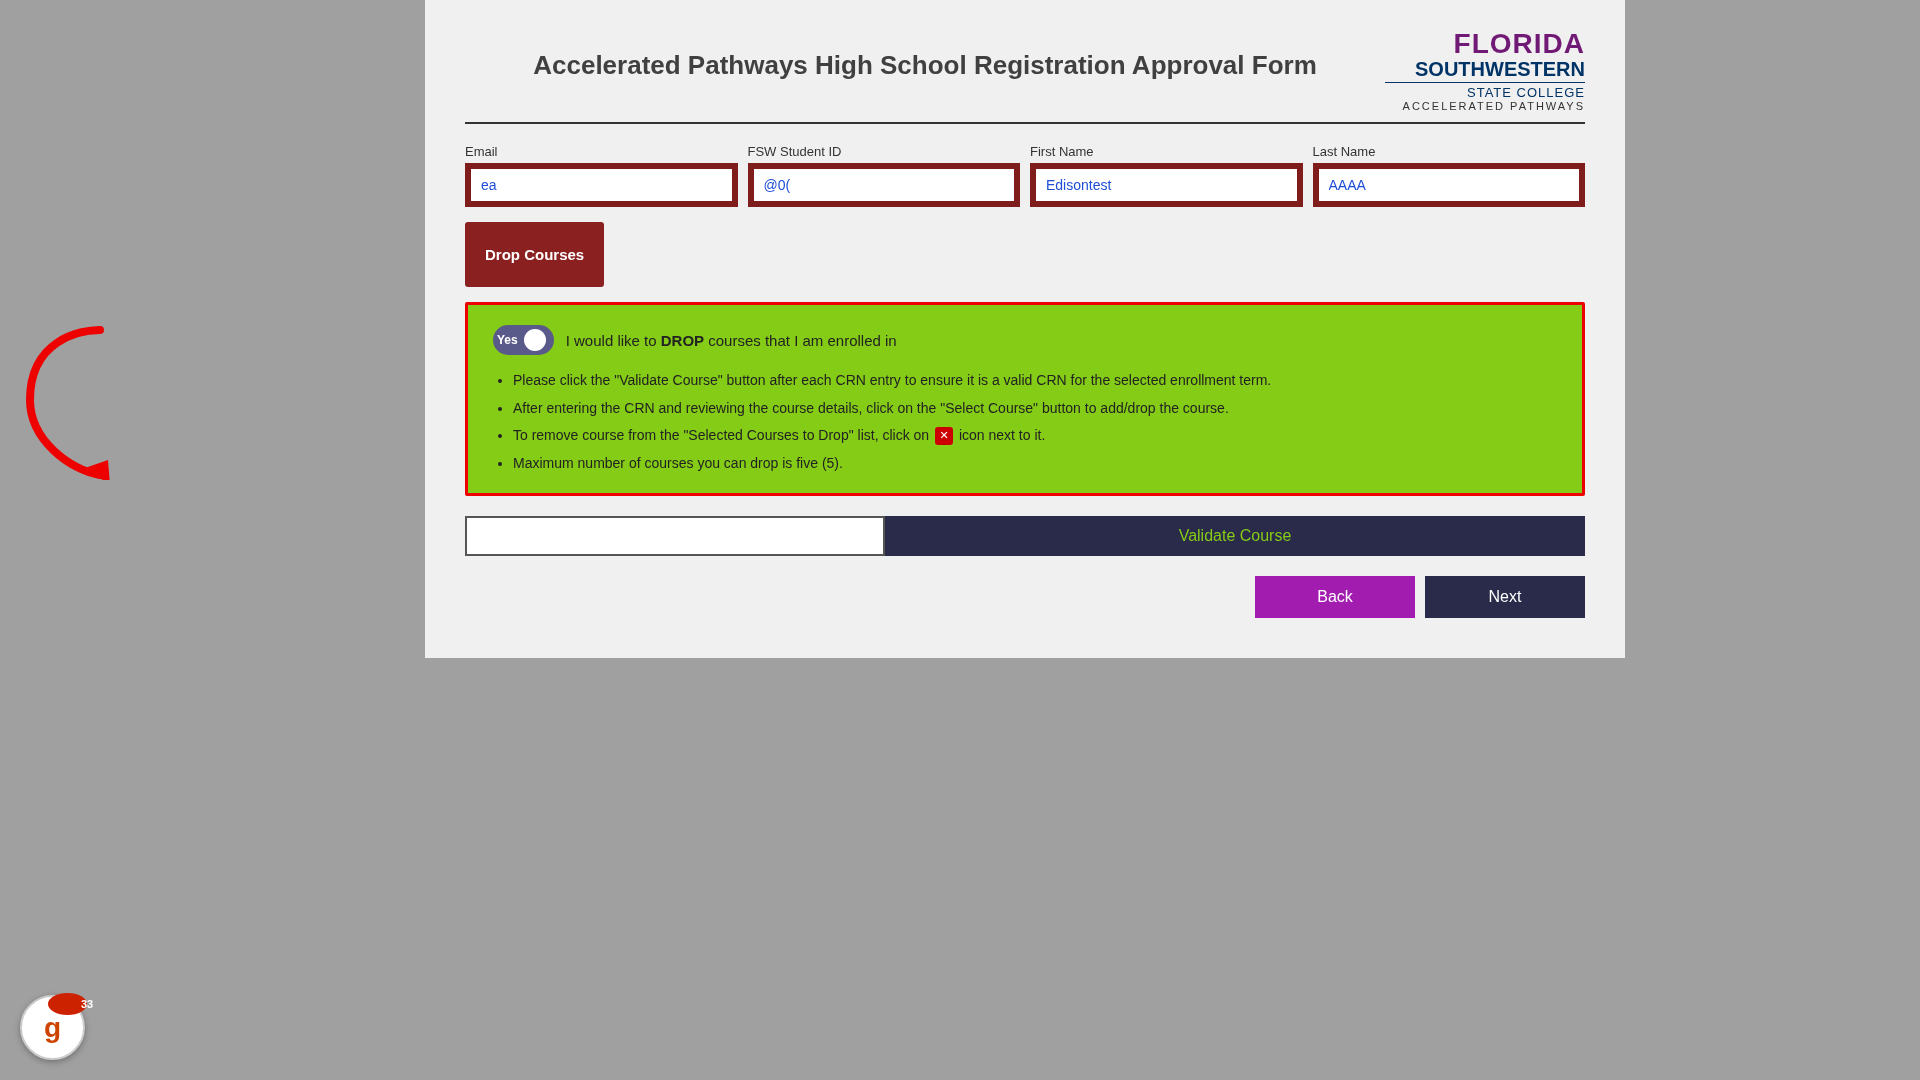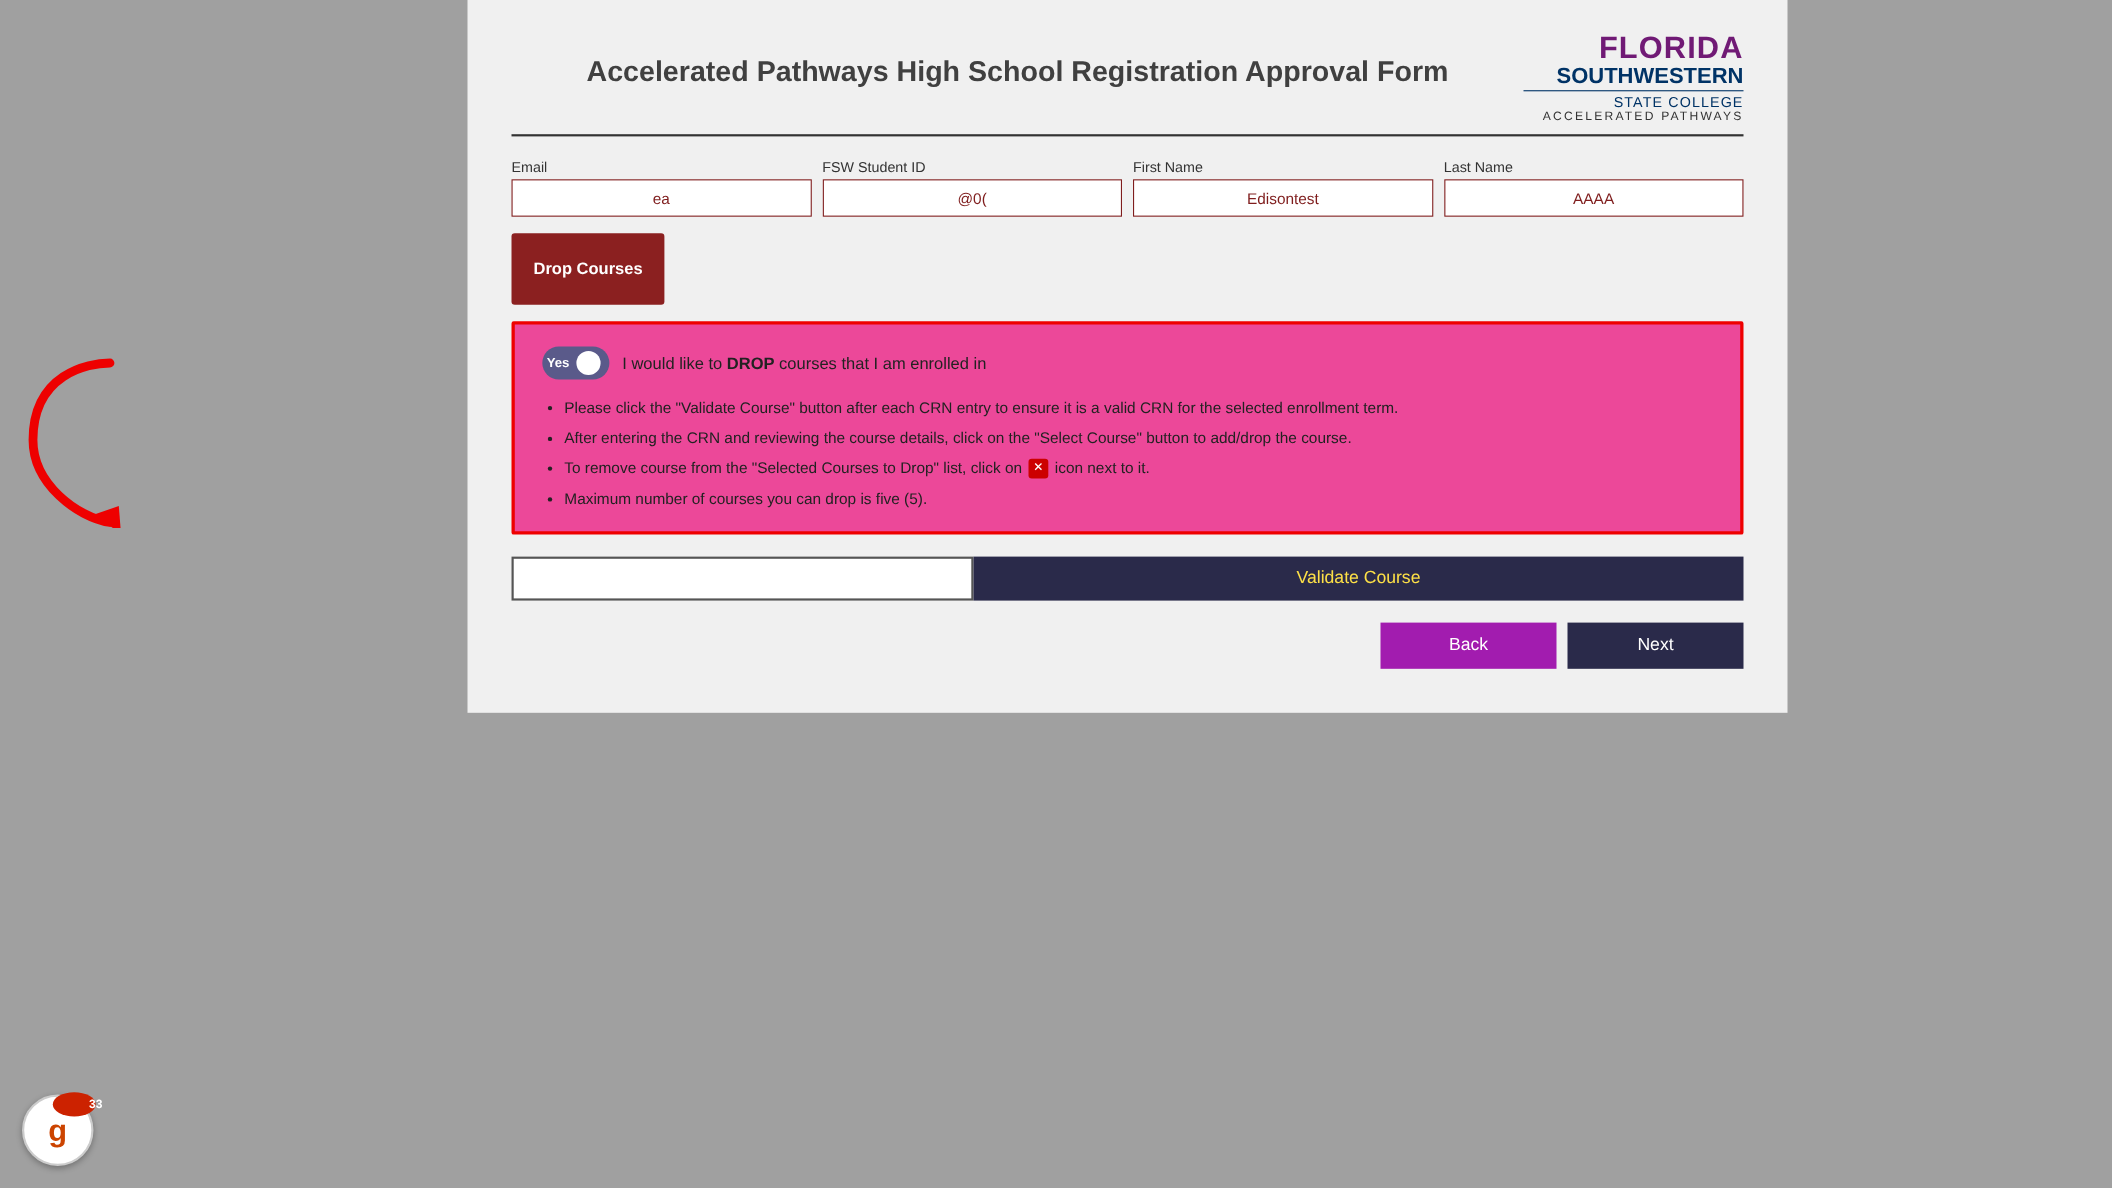--- a/index.html
+++ b/index.html
@@ -100,44 +100,43 @@
     .field-group.last-name { flex: 1.5; }
     .field-group.first-name { flex: 1.5; }
 
     .field-label {
       font-size: 13px;
       color: #333;
       font-weight: 500;
     }
 
     .field-input {
-      border: 1px solid #7f1d1d;
+      border: 6px solid #7f1d1d;
       padding: 8px 10px;
       font-size: 14px;
-      color: #7f1d1d;
+      color: #1d4ed8;
       background: white;
       width: 100%;
-      text-align: center;
     }
 
     .drop-courses-btn {
       background-color: #8b2020;
       color: white;
       border: none;
       padding: 24px 20px;
       font-size: 15px;
       font-weight: bold;
       cursor: pointer;
       margin-bottom: 15px;
       border-radius: 3px;
     }
 
     .info-box {
       border: 3px solid #e00;
-      background: #ec4899;
+      background: #84cc16;
       padding: 20px 25px;
       margin-bottom: 20px;
       border-radius: 2px;
     }
 
     .toggle-row {
       display: flex;
       align-items: center;
       gap: 12px;
       margin-bottom: 16px;
@@ -228,21 +227,21 @@
       border: 2px solid #555;
       padding: 10px 12px;
       font-size: 14px;
       background: white;
       outline: none;
     }
 
     .validate-btn {
       flex: 1;
       background-color: #2a2a4a;
-      color: #fde047;
+      color: #84cc16;
       border: none;
       padding: 10px 20px;
       font-size: 16px;
       cursor: pointer;
       font-weight: 400;
     }
 
     .nav-buttons {
       display: flex;
       justify-content: flex-end;

